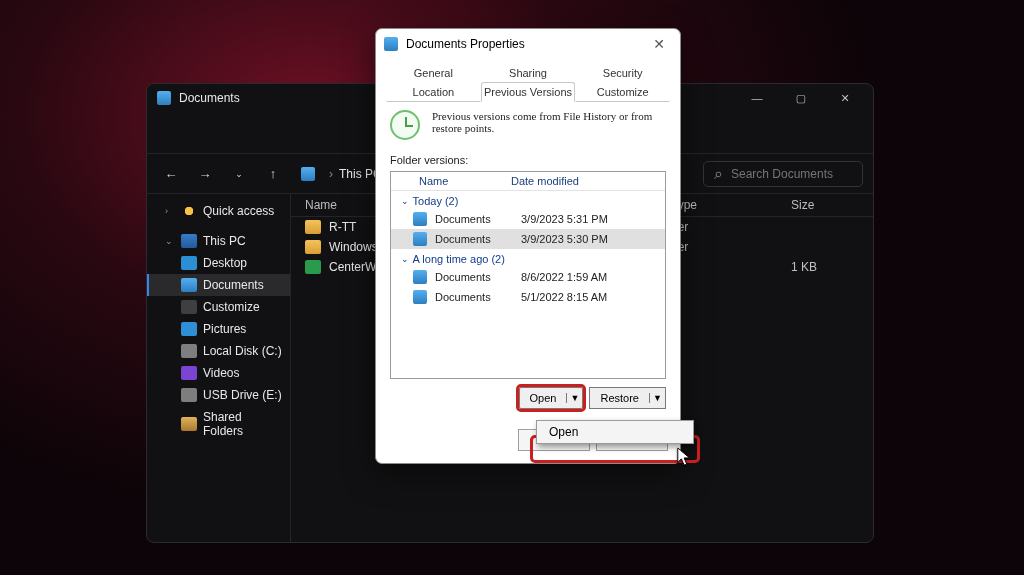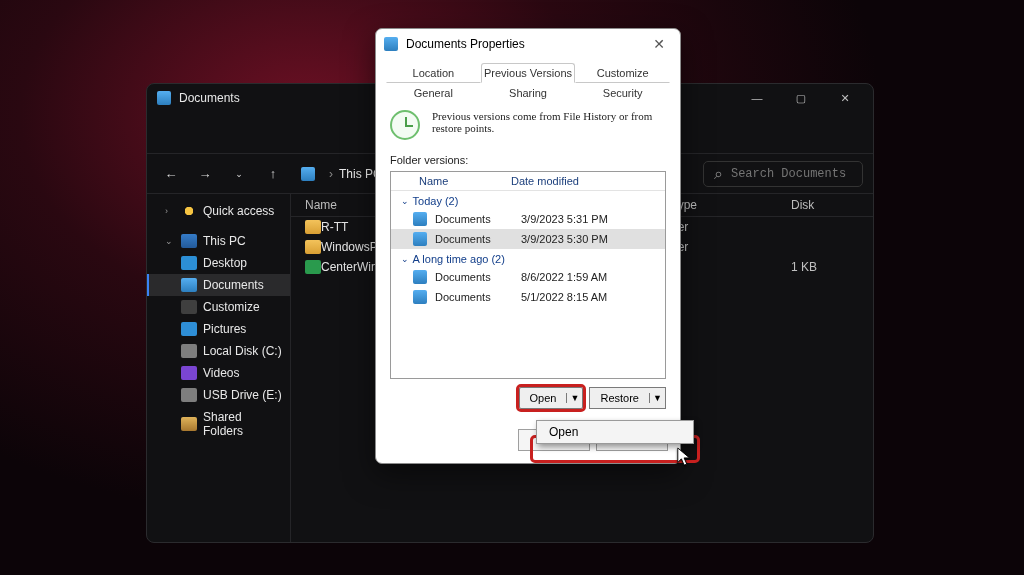--- a/index.html
+++ b/index.html
@@ -37,21 +37,21 @@
 
   .navrow { display:flex; align-items:center; height:40px; padding:0 10px; gap:6px;
     border-bottom:1px solid #252528;}
   .navarrow{width:28px;height:28px;display:flex;align-items:center;justify-content:center;
     color:#ddd;font-size:13px;}
   .breadcrumb{display:flex;align-items:center;gap:6px;font-size:12px;padding:0 8px;}
   .bcsep{color:#888;}
   .refresh{width:30px;text-align:center;font-size:13px;color:#ddd;}
   .searchbox{margin-left:auto;display:flex;align-items:center;gap:8px;
     border:1px solid #333;border-radius:5px;padding:3px 10px;width:160px;}
-  .searchbox input{background:transparent;border:0;outline:0;color:#aaa;font-size:12px;width:100%;font-family:Liberation Mono, monospace;}
+  .searchbox input{background:transparent;border:0;outline:0;color:#aaa;font-size:12px;width:100%;}
 
   .body { display:flex; flex:1; min-height:0;}
   .sidebar{width:144px;border-right:1px solid #252528;padding-top:6px;font-size:12px;}
   .side-item{display:flex;align-items:center;gap:6px;padding:4px 8px 4px 18px;}
   .side-item.depth{padding-left:34px;}
   .side-item.sel{background:#2a2a2c;border-left:2px solid #3b82f6;padding-left:32px;}
   .chev{width:10px;color:#999;font-size:9px;}
   .sicon{width:16px;height:14px;display:inline-block;border-radius:2px;flex:none;}
   .i-star{background:radial-gradient(circle,#f6c442 40%,transparent 41%);}
   .i-pc{background:linear-gradient(#357cc8,#235a9a);}
@@ -68,21 +68,21 @@
   .i-green{background:#2a9a4d;}
 
   .files{flex:1;position:relative;}
   .colhead{display:flex;font-size:12px;color:#bcbcbc;border-bottom:1px solid #252528;
     padding:4px 0;}
   .col-name{width:150px;padding-left:14px;}
   .col-date{width:230px;}
   .col-type{width:120px;}
   .col-size{width:60px;}
   .frow{display:flex;align-items:center;font-size:12px;padding:3px 0;color:#e4e4e4;}
-  .frow .col-name{display:flex;align-items:center;}
+  .frow .col-name{display:flex;align-items:center;gap:8px;}
   .type-txt,.size-txt{color:#c0c0c0;}
 
   .status{height:22px;border-top:1px solid #252528;display:flex;align-items:center;
     padding:0 10px;font-size:11px;color:#c0c0c0;}
   .status .viewicons{margin-left:auto;display:flex;gap:2px;}
   .viewicons span{width:18px;height:14px;border:1px solid #777;}
   .viewicons span:last-child{background:#777;}
 
   
   .props {
@@ -250,21 +250,21 @@
         <span class="sicon i-share"></span>
         <span>Shared Folders</span>
       </div>
     </div>
 
     <div class="files">
       <div class="colhead">
         <div class="col-name">Name</div>
         <div class="col-date">Date modified</div>
         <div class="col-type">Type</div>
-        <div class="col-size">Disk</div>
+        <div class="col-size">Size</div>
       </div>
 
       <div class="frow">
         <div class="col-name">
             <span class="sicon i-folder"></span>
           <span>R-TT</span>
           </div>
         <div class="col-date"></div>
         <div class="col-type type-txt">der</div>
         <div class="col-size"></div>
@@ -293,29 +293,29 @@
 </div>
 
 <div class="props">
   <div class="p-title">
     <span class="ticon icon-doc"></span>
     <span class="t">Documents Properties</span>
     <span class="p-close">✕</span>
   </div>
 
   <div class="tabs">
+    <div class="tabrow top">
+      <div class="tab">General</div>
+      <div class="tab">Sharing</div>
+      <div class="tab">Security</div>
+    </div>
     <div class="tabrow">
       <div class="tab">Location</div>
       <div class="tab active">Previous Versions</div>
       <div class="tab">Customize</div>
-    </div>
-    <div class="tabrow top">
-      <div class="tab">General</div>
-      <div class="tab">Sharing</div>
-      <div class="tab">Security</div>
     </div>
   </div>
 
   <div class="p-body">
     <div class="hint">
       <span class="clock-icon"></span>
       <span style="font-size:11px;color:#222;font-family:Liberation Serif, serif;">Previous versions come from File History or from restore points.</span>
     </div>
 
     <div class="fv-label">Folder versions:</div>

